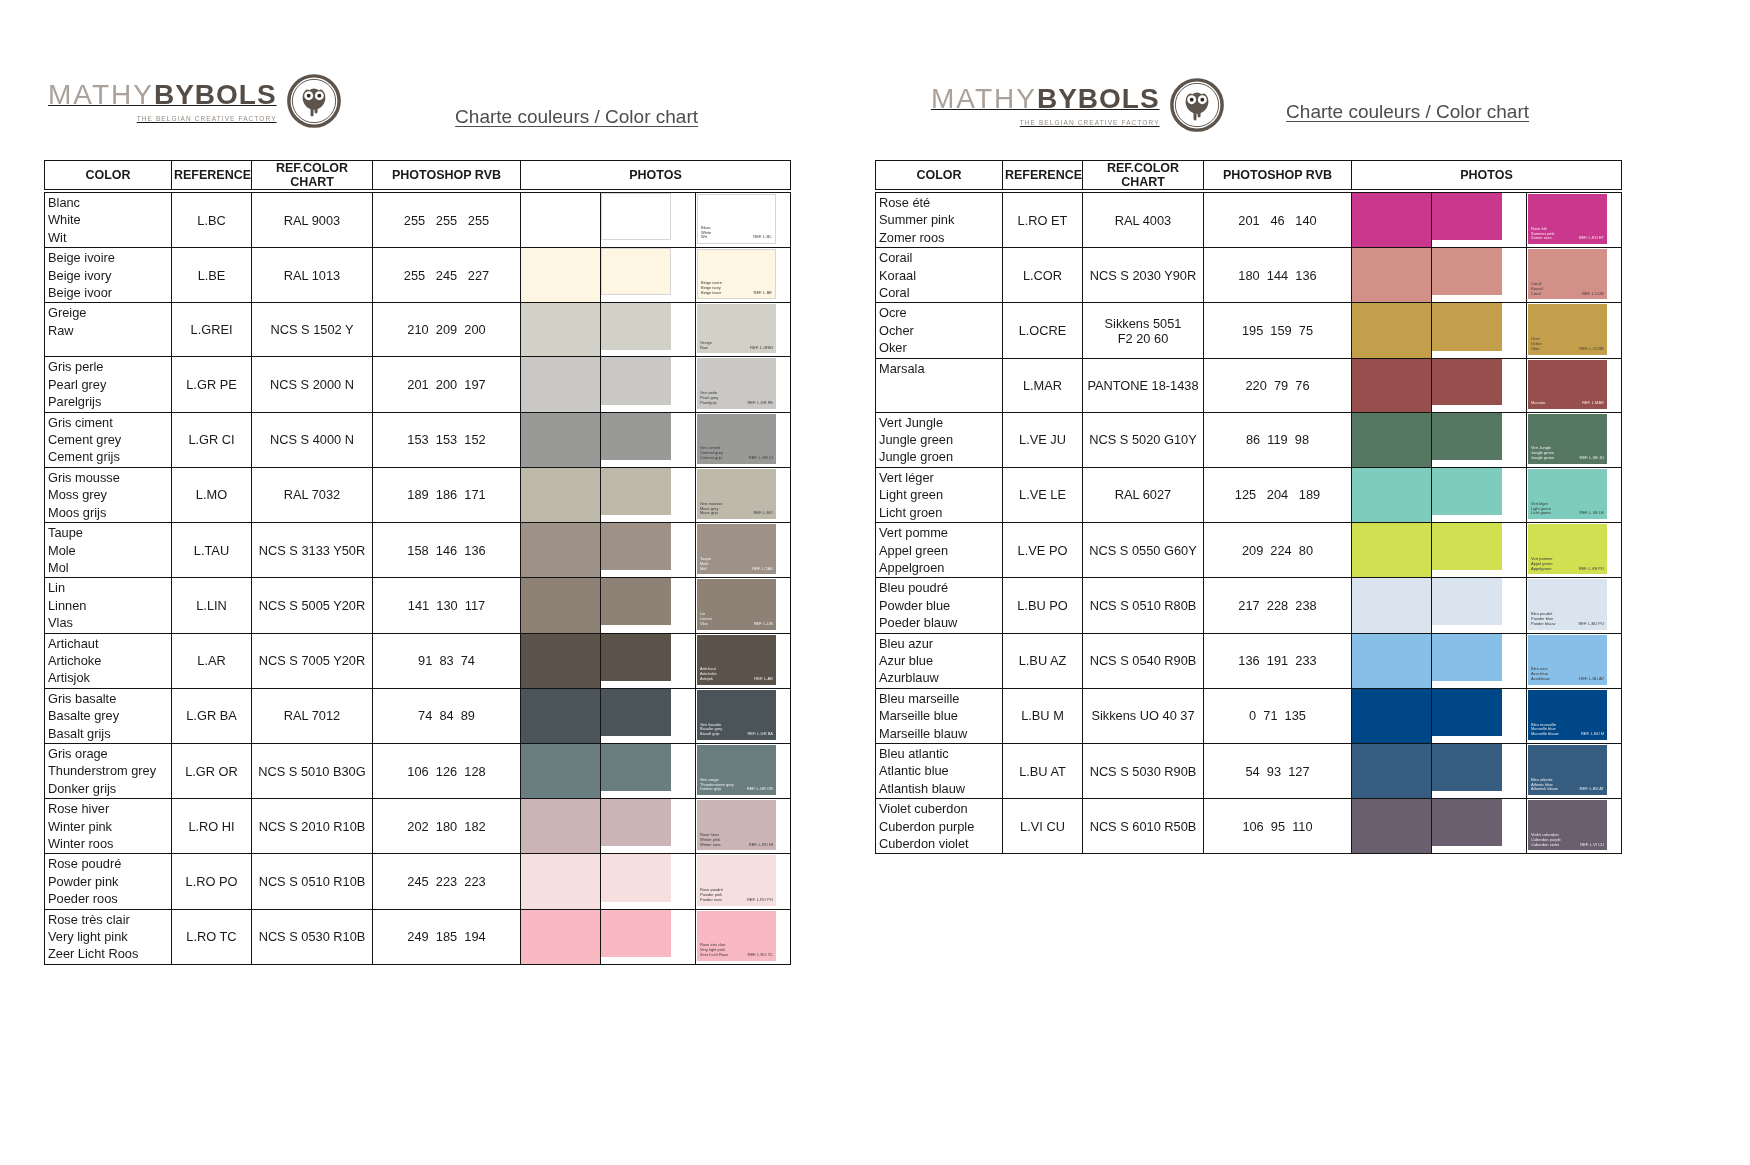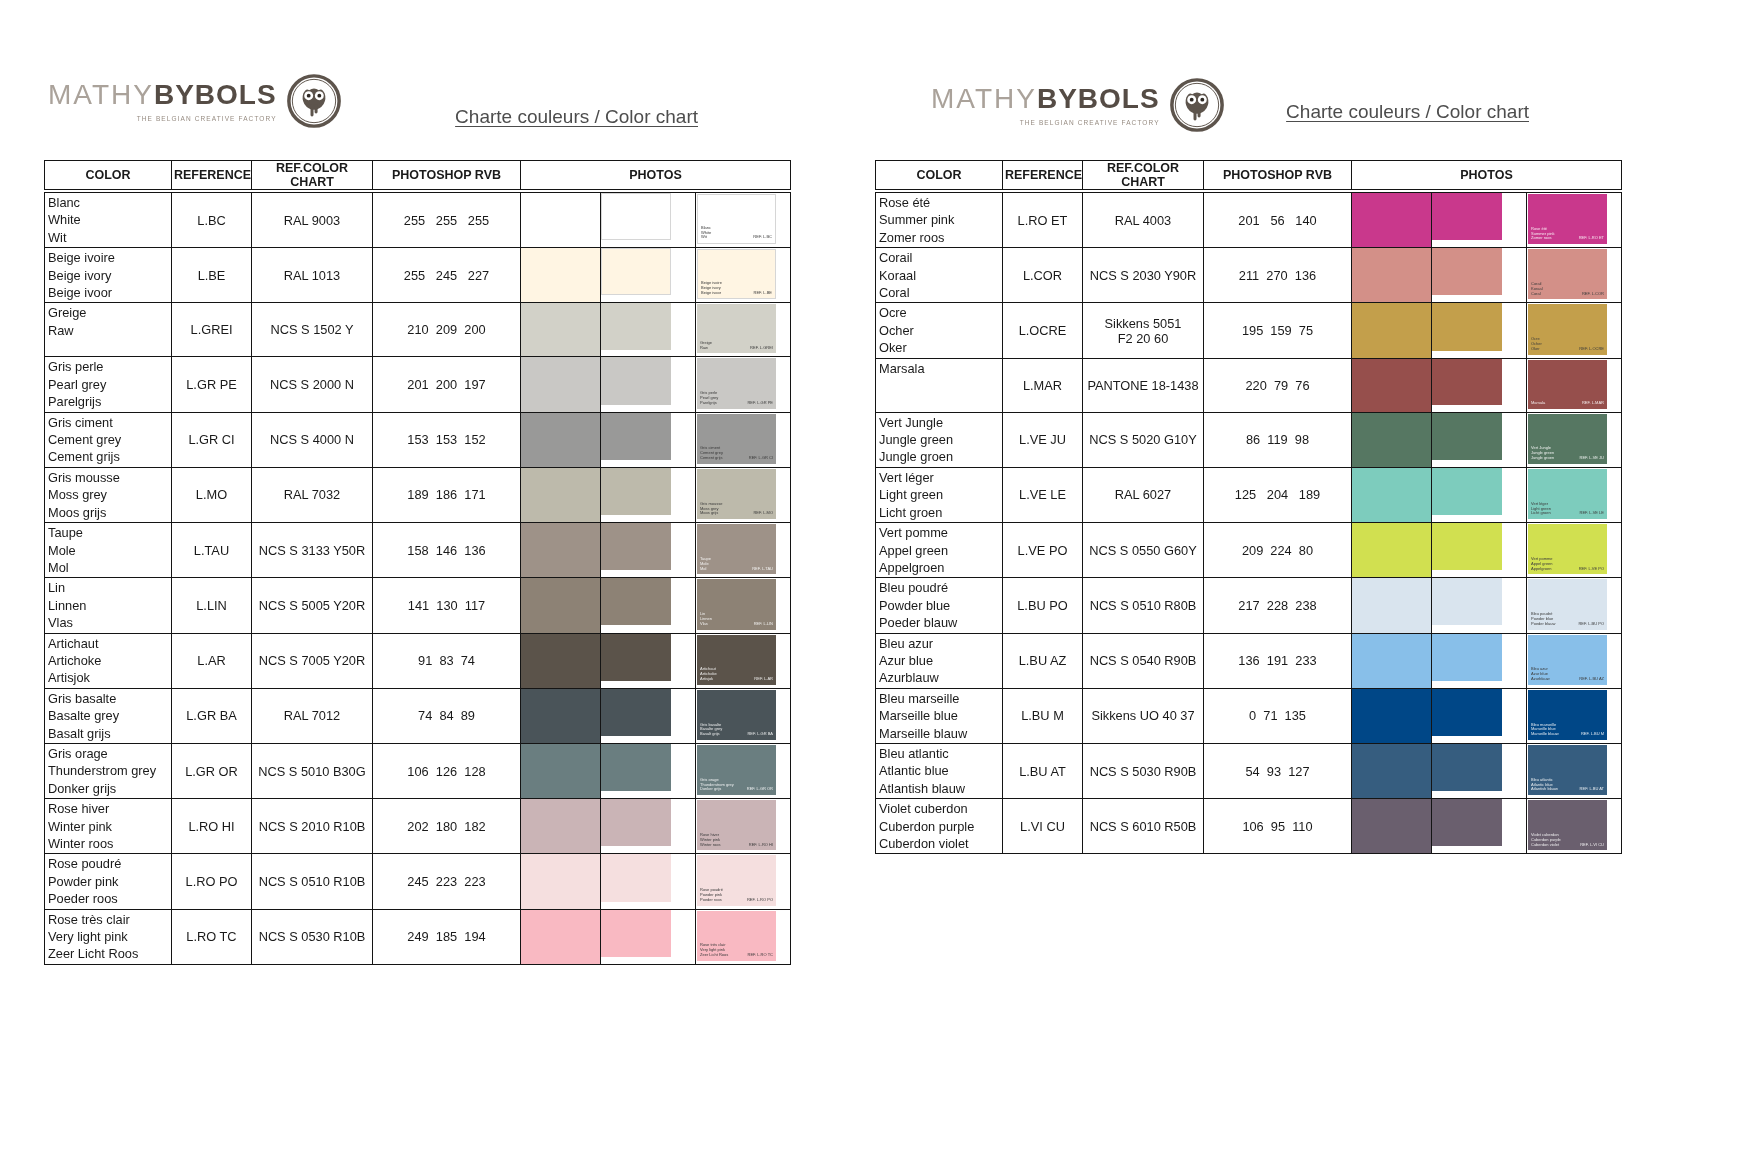--- a/index.html
+++ b/index.html
@@ -8,21 +8,21 @@
     width:1750px; height:1165px; position:relative;
     background:#ffffff;
     font-family:"Liberation Sans", sans-serif;
     color:#1a1a1a;
   }
   .page { position:absolute; top:0; width:746px; height:1165px; }
   #page-0 { left:44px; }
   #page-1 { left:875px; }
 
   
-  .logo { position:absolute; top:72px; left:4px; display:flex; align-items:center; }
+  .logo { position:absolute; top:72px; left:4px; display:flex; align-items:center;text-decoration:underline; }
   #page-1 .logo { left:56px; top:76px; }
   .logo-text { display:flex; flex-direction:column; align-items:flex-end; }
   .logo-line { white-space:nowrap; line-height:30px; }
   .logo-light { font-size:28px; font-weight:300; letter-spacing:2px; color:#aaa29a; }
   .logo-bold  { font-size:28px; font-weight:bold; letter-spacing:1px; color:#554c45; }
   .logo-tag   { font-size:6.5px; letter-spacing:1.1px; color:#968b81; margin-top:1px; }
   .stamp { margin-left:8px; }
 
   
   .page-title {
@@ -515,21 +515,21 @@
           <tr>
             <td class="col-color">
               <div>Rose été</div>
               <div>Summer pink</div>
               <div>Zomer roos</div>
             </td>
             <td class="col-reference">L.RO ET</td>
             <td class="col-chart">
               <div>RAL 4003</div>
             </td>
-            <td class="col-rvb">201   56   140</td>
+            <td class="col-rvb">201   46   140</td>
             <td class="photo-a" style="background: rgb(201, 56, 140);"></td>
             <td class="photo-b">
               <div class="swb" style="background: rgb(201, 56, 140);"></div>
             </td>
             <td class="photo-c">
               <div class="swc" style="background: rgb(201, 56, 140);">
                 <div class="cap-names" style="color: rgba(255, 255, 255, 0.88);">
                   <div>Rose été</div>
                   <div>Summer pink</div>
                   <div>Zomer roos</div>
@@ -541,21 +541,21 @@
           <tr>
             <td class="col-color">
               <div>Corail</div>
               <div>Koraal</div>
               <div>Coral</div>
             </td>
             <td class="col-reference">L.COR</td>
             <td class="col-chart">
               <div>NCS S 2030 Y90R</div>
             </td>
-            <td class="col-rvb">211  270  136</td>
+            <td class="col-rvb">180  144  136</td>
             <td class="photo-a" style="background: rgb(211, 144, 136);"></td>
             <td class="photo-b">
               <div class="swb" style="background: rgb(211, 144, 136);"></div>
             </td>
             <td class="photo-c">
               <div class="swc" style="background: rgb(211, 144, 136);">
                 <div class="cap-names" style="color: rgb(58, 58, 58);">
                   <div>Corail</div>
                   <div>Koraal</div>
                   <div>Coral</div>

